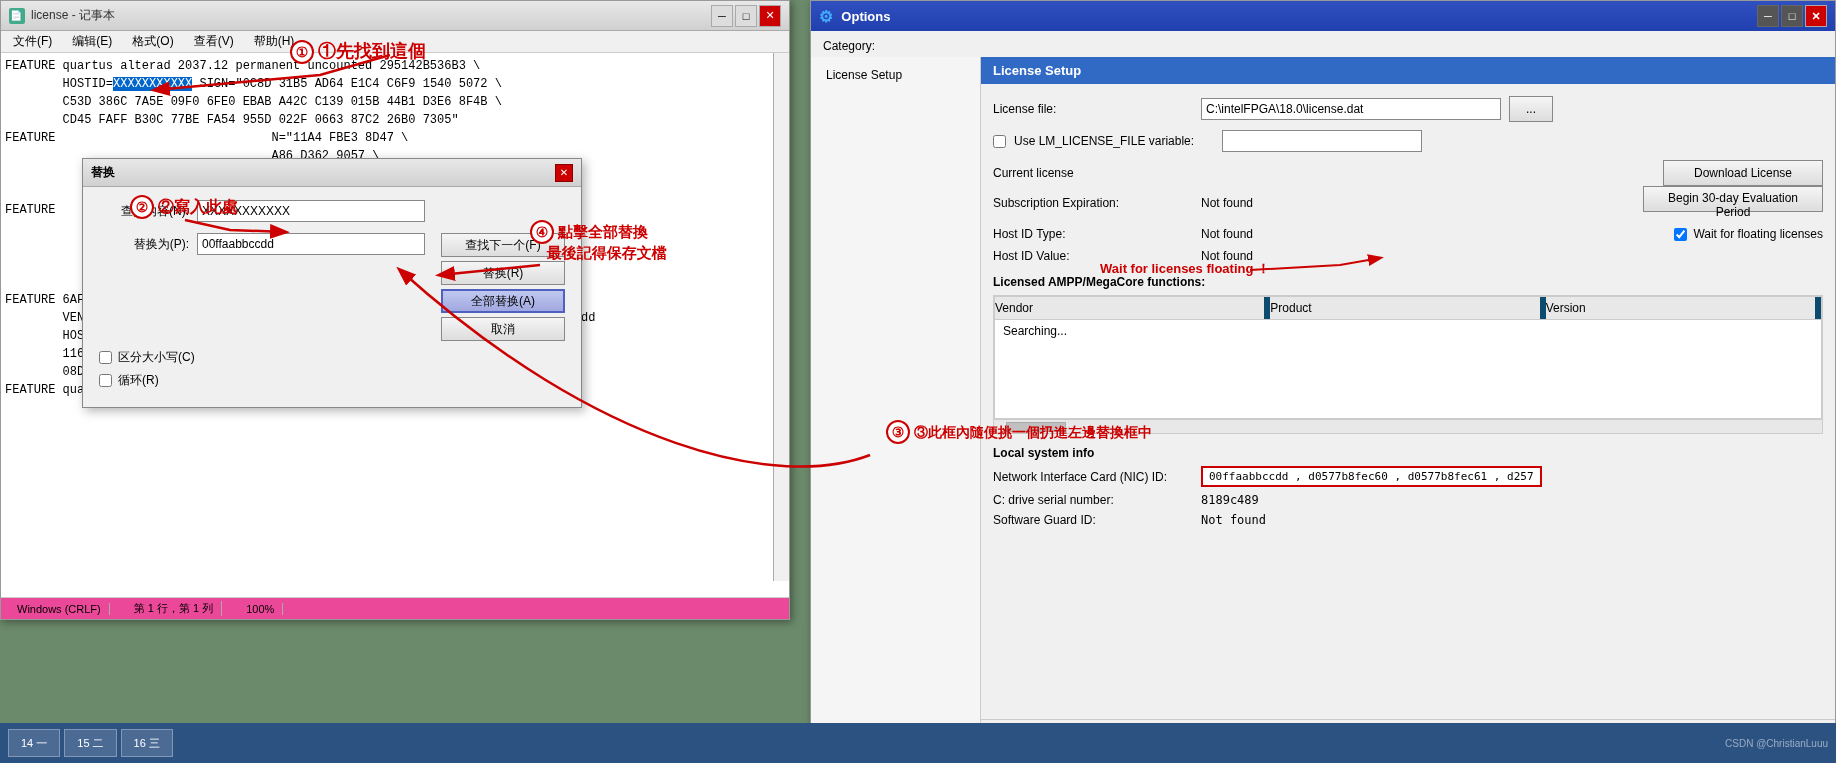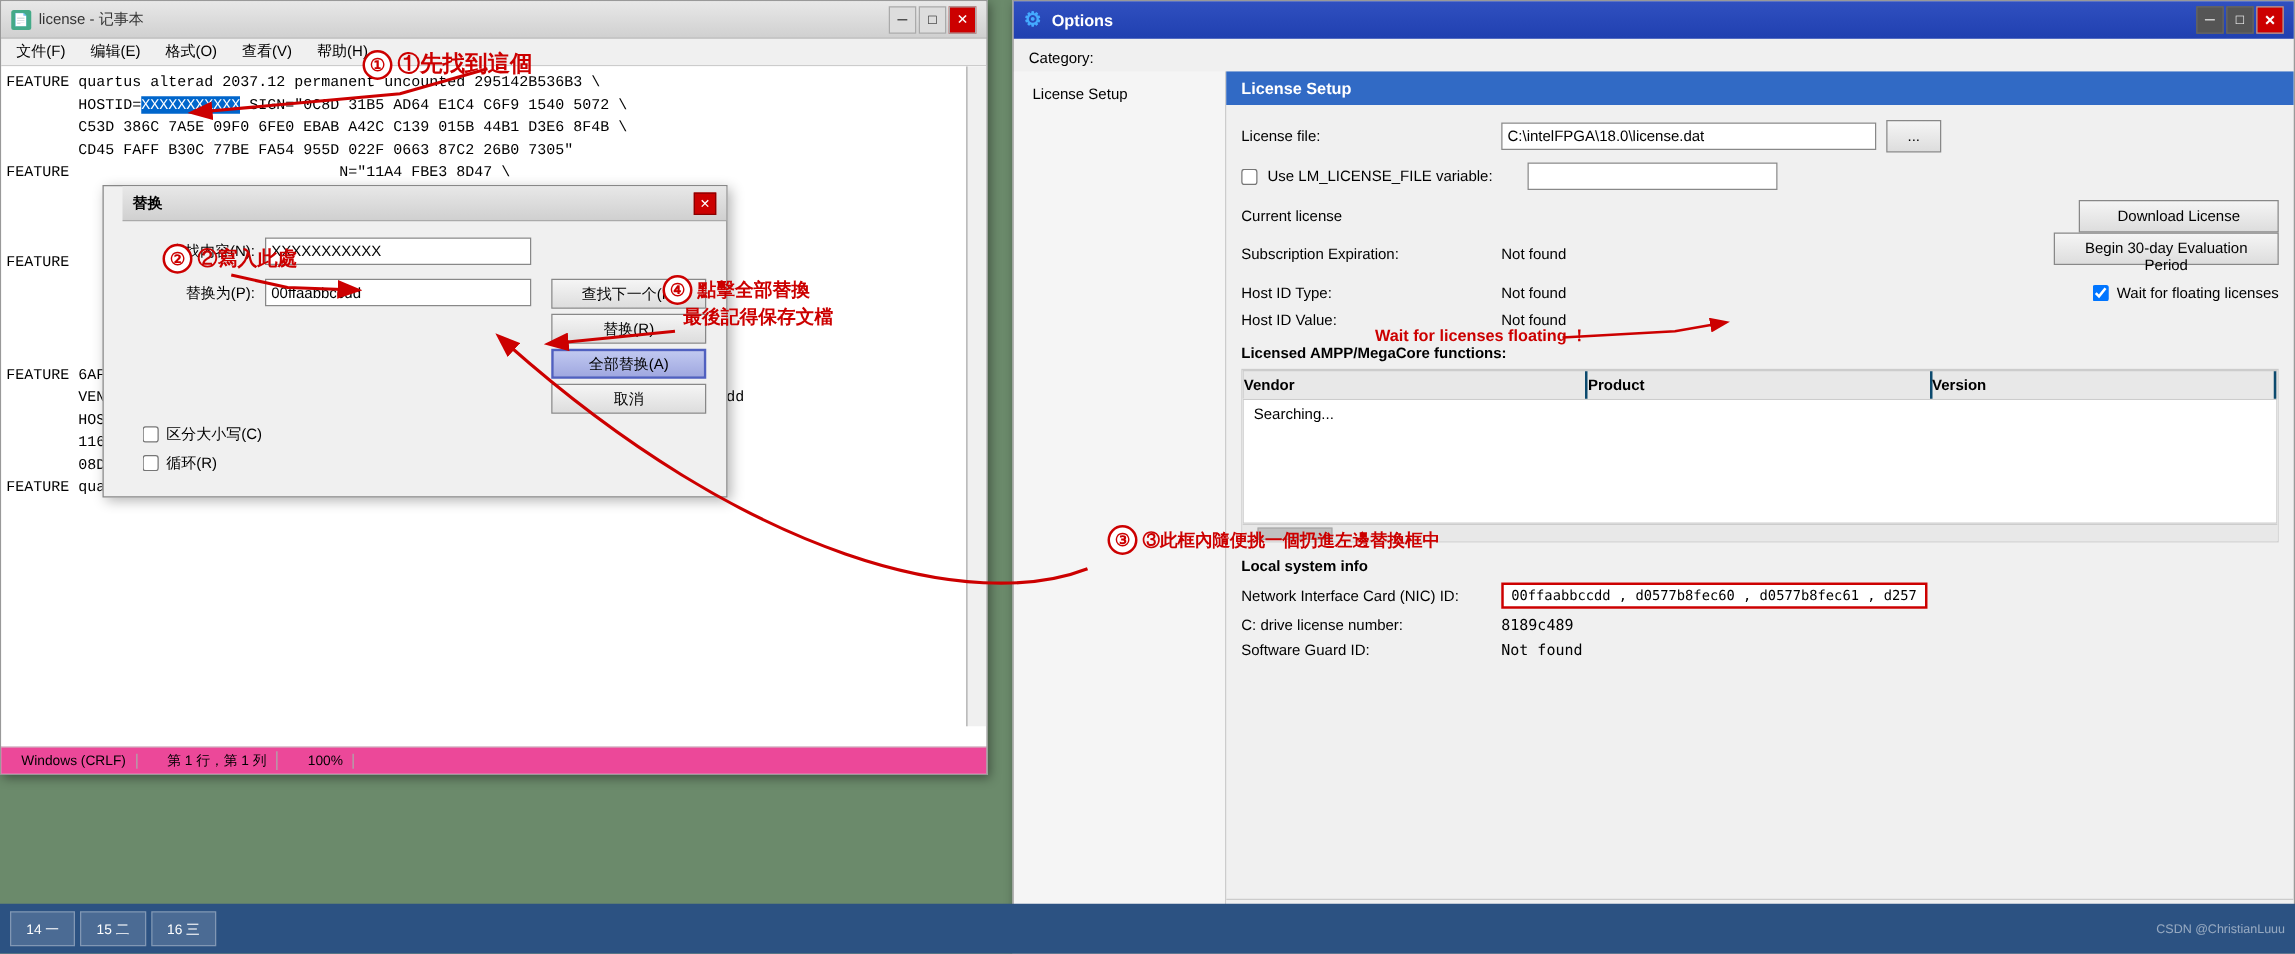--- a/index.html
+++ b/index.html
@@ -100,26 +100,25 @@
       padding: 0 8px;
       gap: 16px;
       font-size: 11px;
     }
     .status-section { padding: 0 8px; border-right: 1px solid #aaa; }
 
     
     .replace-dialog {
       position: absolute;
       left: 82px;
-      top: 148px;
+      top: 158px;
       width: 500px;
       background: #f0f0f0;
       border: 1px solid #888;
       box-shadow: 3px 3px 10px rgba(0,0,0,0.3);
-      padding-left: 15px;
     }
     .dialog-title {
       background: linear-gradient(to bottom, #e8e8e8, #d0d0d0);
       height: 28px;
       display: flex;
       align-items: center;
       padding: 0 8px;
       border-bottom: 1px solid #aaa;
       justify-content: space-between;
     }
@@ -254,22 +253,22 @@
     .table-header {
       display: flex;
       background: #e8e8e8;
       border: 1px solid #ccc;
       border-bottom: none;
     }
     .table-col {
       flex: 1;
       padding: 4px 0;
       font-size: 12px;
-      font-weight: bold;
-      border-right: 2px solid #0c4a6e;
+      font-weight: normal;
+      border-right: 6px solid #0c4a6e;
     }
     .table-body {
       border: 1px solid #ccc;
       min-height: 100px;
       background: white;
       font-size: 12px;
       padding: 4px 8px;
     }
     .scrollable-area {
       overflow-x: auto;
@@ -549,21 +548,21 @@
           </div>
         </div>
 
         <div class="local-info-section">
           <div class="section-title">Local system info</div>
           <div class="info-row">
             <span class="info-label">Network Interface Card (NIC) ID:</span>
             <span class="info-value-box nic-highlight">00ffaabbccdd , d0577b8fec60 , d0577b8fec61 , d257</span>
           </div>
           <div class="info-row">
-            <span class="info-label">C: drive license number:</span>
+            <span class="info-label">C: drive serial number:</span>
             <span class="info-value">8189c489</span>
           </div>
           <div class="info-row">
             <span class="info-label">Software Guard ID:</span>
             <span class="info-value">Not found</span>
           </div>
         </div>
       </div>
       <div class="options-footer">
         <button class="footer-btn">OK</button>

